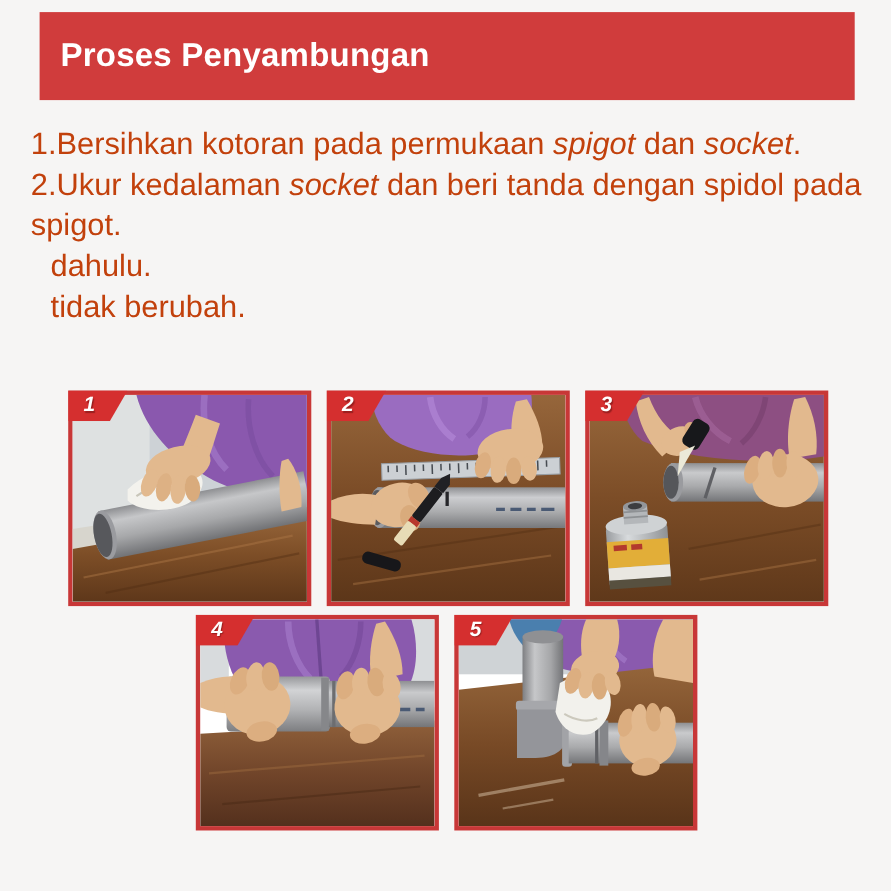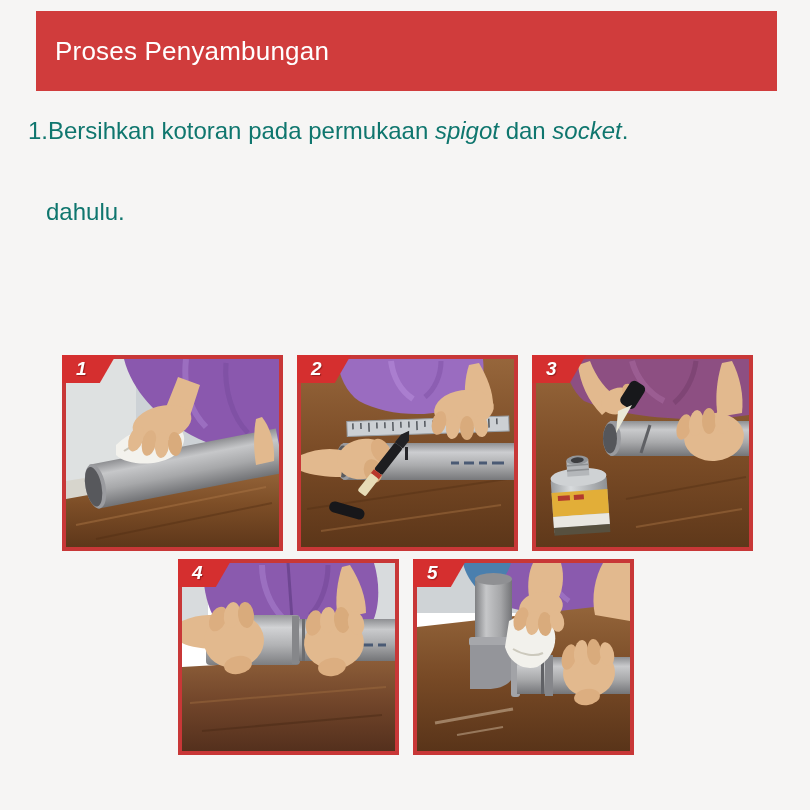--- a/index.html
+++ b/index.html
@@ -6,29 +6,29 @@
   body {
     width:810px; height:810px; position:relative; overflow:hidden;
     background:#f6f5f4;
     font-family:"Liberation Sans", sans-serif;
   }
   .header {
     position:absolute; left:36px; top:11px; width:741px; height:80px;
     background:#d03c3c; display:flex; align-items:center;
   }
   .header .title {
-    color:#ffffff; font-size:26px; font-weight:normal; margin-left:19px; letter-spacing:.2px;
+    color:#ffffff; font-size:30px; font-weight:bold; margin-left:19px; letter-spacing:.2px;
   }
   .instructions {
     position:absolute; left:28px; top:112px; width:756px;
-    color:#0f766e; font-size:24px; line-height:37px;
+    color:#c2410c; font-size:28px; line-height:37px;
   }
   .line { white-space:normal; }
   .line.just { text-align:justify; text-align-last:justify; }
-  .line.cont { padding-left:18px;margin-top:44px; }
+  .line.cont { padding-left:18px; }
   .it { font-style:italic; }
   .panel {
     position:absolute; width:221px; height:196px;
     border:4px solid #c83737; box-sizing:border-box; background:#fff;
   }
   .panel .photo { position:absolute; left:0; top:0; width:100%; height:100%; display:block; }
   .tab {
     position:absolute; left:-4px; top:-4px; width:54px; height:28px; z-index:3;
     background:#d52f2f;
     clip-path:polygon(0 0, 100% 0, 70% 100%, 0 100%);
@@ -46,22 +46,28 @@
 <body>
 
 <div class="header">
   <span class="title">Proses Penyambungan</span>
 </div>
 
 <div class="instructions">
   <div class="line">
     <span>1.Bersihkan kotoran pada permukaan </span><span class="it">spigot</span><span> dan </span><span class="it">socket</span><span>.</span>
   </div>
+  <div class="line">
+    <span>2.Ukur kedalaman </span><span class="it">socket</span><span> dan beri tanda dengan spidol pada spigot.</span>
+  </div>
   <div class="line cont">
     <span>dahulu.</span>
+  </div>
+  <div class="line cont">
+    <span>tidak berubah.</span>
   </div>
 </div>
 
 <div class="panel" id="p1">
   <svg class="photo" viewBox="0 0 213 188" preserveAspectRatio="none">
     <defs>
       <linearGradient id="wd1" x1="0" y1="0" x2="0" y2="1">
         <stop offset="0" stop-color="#9b6a3e"></stop>
           <stop offset=".5" stop-color="#7d4e27"></stop>
           <stop offset="1" stop-color="#5e371a"></stop>

